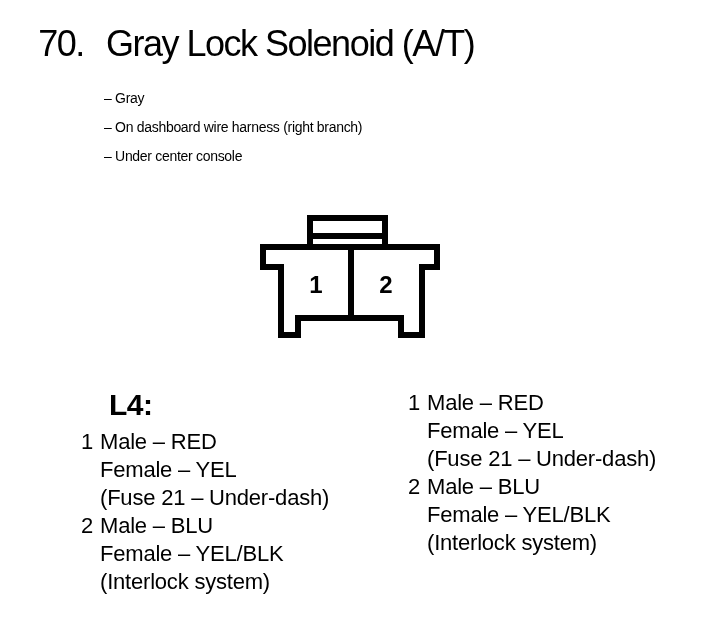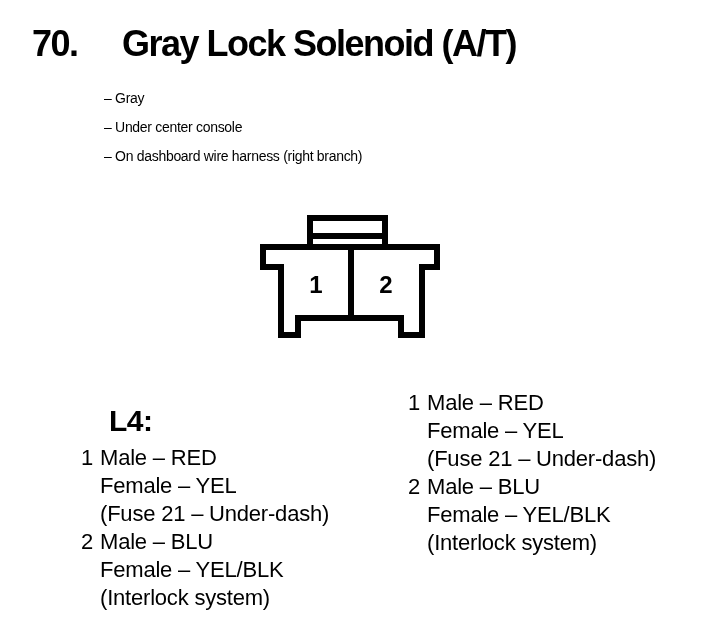--- a/index.html
+++ b/index.html
@@ -10,29 +10,30 @@
     width: 704px;
     height: 632px;
     background: var(--paper);
     color: var(--ink);
     font-family: "Liberation Sans", sans-serif;
     overflow: hidden;
   }
   
   .title-row {
     position: absolute;
-    left: 32px;
+    left: 16px;
     top: 24px;
     display: flex;
     align-items: baseline;
-    font-weight: bold;
+    font-weight: normal;
     font-size: 36px;
     line-height: 40px;
     letter-spacing: -1.5px;
     white-space: nowrap;
+    text-align: center;
   }
   .title-num { width: 90px; flex: none; }
   
   .notes {
     position: absolute;
     left: 104px;
     top: 84px;
     font-size: 14px;
     line-height: 29px;
     letter-spacing: -0.3px;
@@ -66,21 +67,20 @@
   }
   .col-l4 { left: 81px; }
   .col-v6 { left: 408px; }
   .wire-heading {
     font-size: 30px;
     font-weight: bold;
     line-height: 32px;
     letter-spacing: -0.5px;
     margin-left: 28px;
     margin-bottom: 7px;
-    margin-top: 16px;
   }
   .wire-item {
     display: flex;
     font-size: 22px;
     line-height: 28px;
     letter-spacing: -0.2px;
   }
   .pin-num { width: 19px; flex: none; }
 </style>
 </head>
@@ -88,22 +88,22 @@
 
 <div class="page">
 
   <div class="title-row">
     <span class="title-num">70.</span>
     <span>Gray Lock Solenoid (A/T)</span>
   </div>
 
   <div class="notes">
     <div>– Gray</div>
+    <div>– On dashboard wire harness (right branch)</div>
     <div>– Under center console</div>
-    <div>– On dashboard wire harness (right branch)</div>
   </div>
 
   <svg class="connector-svg" width="190" height="130" viewBox="0 0 190 130" xmlns="http://www.w3.org/2000/svg">
     <path d="M 55 34 L 55 3 L 130 3 L 130 34"></path>
     <path d="M 55 21 L 130 21"></path>
     <path d="M 8 32 L 182 32 L 182 52 L 167 52 L 167 120 L 146 120 L 146 103 L 43 103 L 43 120 L 26 120 L 26 52 L 8 52 Z"></path>
     <path d="M 96 32 L 96 103"></path>
     <text x="61" y="78">1</text>
     <text x="131" y="78">2</text>
   </svg>

